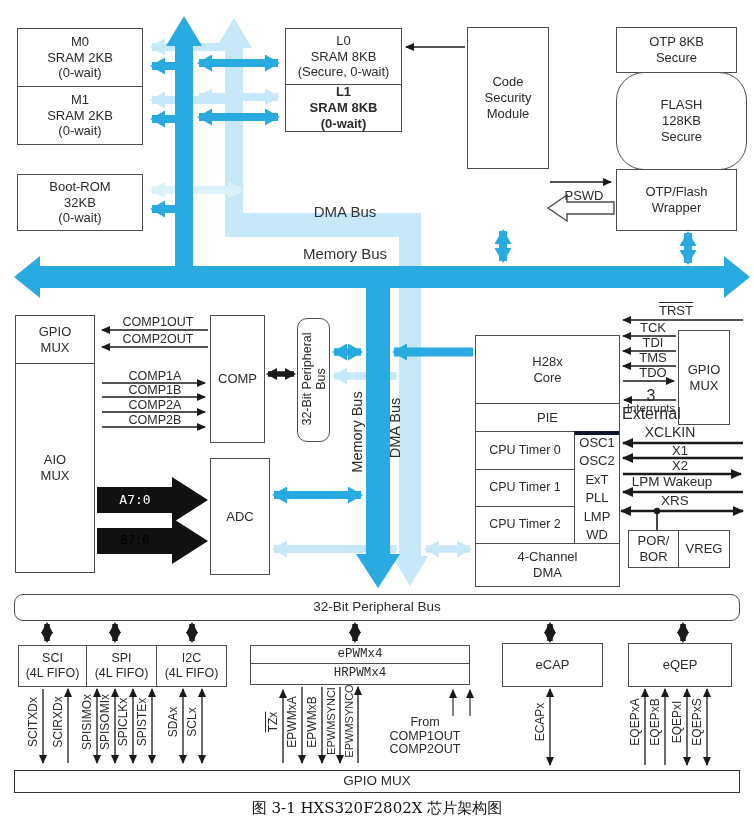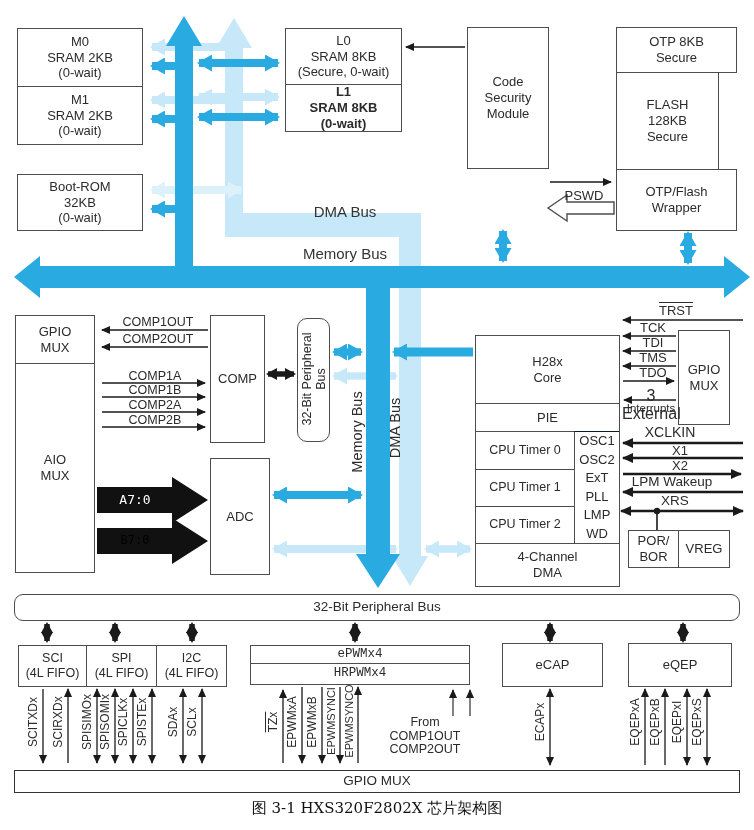--- a/index.html
+++ b/index.html
@@ -38,21 +38,21 @@
 SRAM 8KB
 (Secure, 0-wait)</div>
   <div class="box" style="left:285px;top:84px;width:117px;height:48px;font-weight:bold;">L1
 SRAM 8KB
 (0-wait)</div>
   <div class="box" style="left:467px;top:27px;width:82px;height:142px;">Code
 Security
 Module</div>
   <div class="box" style="left:616px;top:27px;width:121px;height:46px;">OTP 8KB
 Secure</div>
-  <div class="box" style="left:616px;top:72px;width:103px;height:98px;">FLASH
+  <div class="box" style="left:616px;top:72px;width:131px;height:98px;border-radius:28px;">FLASH
 128KB
 Secure</div>
   <div class="box" style="left:616px;top:169px;width:121px;height:62px;">OTP/Flash
 Wrapper</div>
 
   <div class="box" style="left:15px;top:315px;width:80px;height:258px;">
     <div class="cell" style="left:0;top:0;width:78px;height:48px;border-bottom:1px solid #4d4d4d;">GPIO
 MUX</div>
     <div class="cell" style="left:0;top:48px;width:78px;height:208px;">AIO
 MUX</div>
@@ -65,21 +65,21 @@
   <div class="vlbl" style="width:130px;left:249px;top:365px;font-size:12.5px;line-height:14px;white-space:pre-line;">32-Bit Peripheral
 Bus</div>
 
   <div class="box" style="left:475px;top:335px;width:145px;height:252px;">
     <div class="cell" style="left:0;top:0;width:143px;height:67px;">H28x
 Core</div>
     <div class="cell" style="left:0;top:67px;width:143px;height:28px;border-top:1px solid #4d4d4d;">PIE</div>
     <div class="cell" style="left:0;top:95px;width:98px;height:38px;border-top:1px solid #4d4d4d;font-size:12.5px;">CPU Timer 0</div>
     <div class="cell" style="left:0;top:133px;width:98px;height:37px;border-top:1px solid #4d4d4d;font-size:12.5px;">CPU Timer 1</div>
     <div class="cell" style="left:0;top:170px;width:98px;height:37px;border-top:1px solid #4d4d4d;font-size:12.5px;">CPU Timer 2</div>
-    <div class="cell" style="left:98px;top:95px;width:45px;height:112px;border-top:1px solid #0f172a;border-left:1px solid #4d4d4d;font-size:13px;line-height:18.5px;">OSC1
+    <div class="cell" style="left:98px;top:95px;width:45px;height:112px;border-top:4px solid #0f172a;border-left:1px solid #4d4d4d;font-size:13px;line-height:18.5px;">OSC1
 OSC2
 ExT
 PLL
 LMP
 WD</div>
     <div class="cell" style="left:0;top:207px;width:143px;height:43px;border-top:1px solid #4d4d4d;">4-Channel
 DMA</div>
   </div>
 
   <div class="box" style="left:678px;top:330px;width:52px;height:95px;">GPIO

